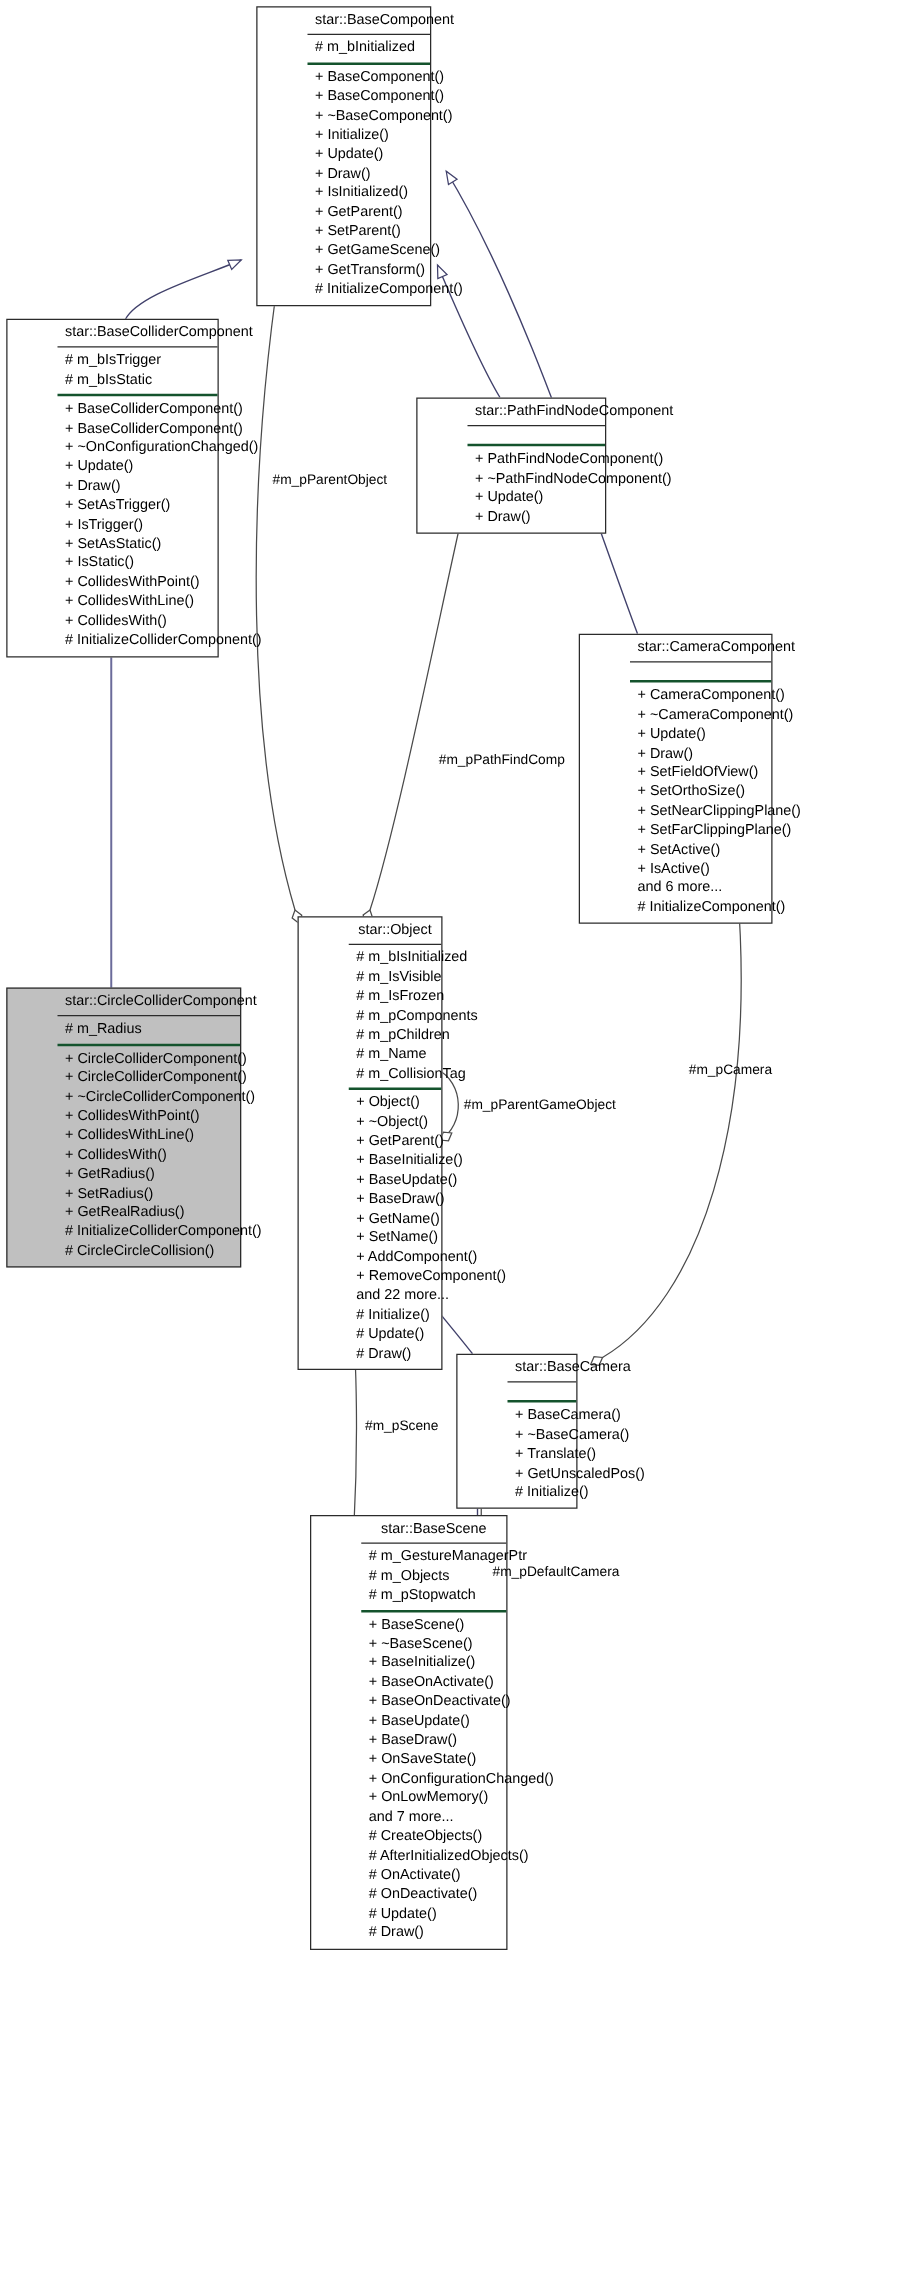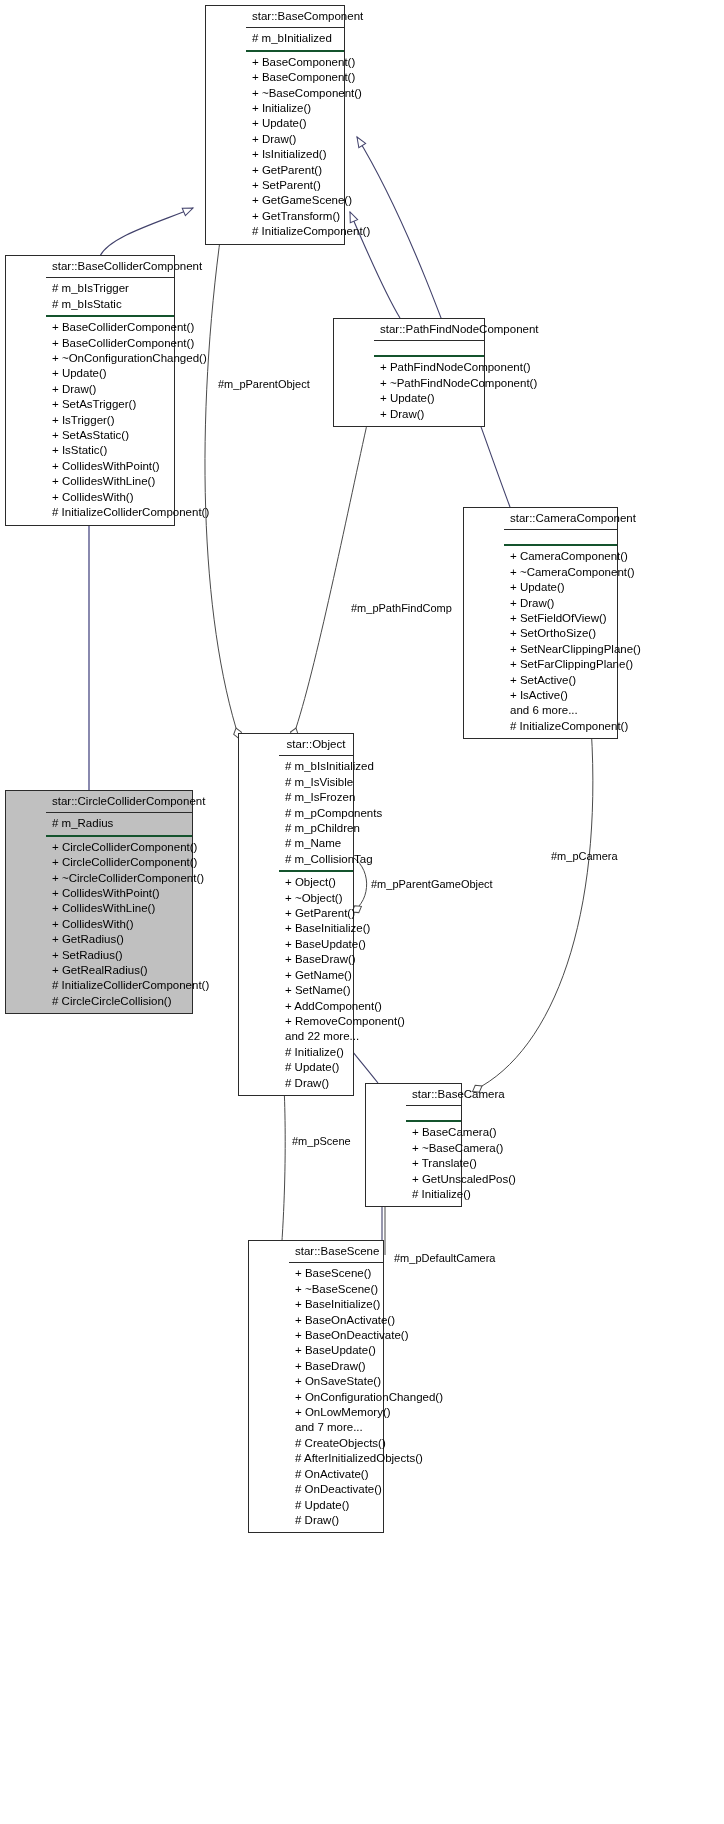--- a/index.html
+++ b/index.html
@@ -273,22 +273,27 @@
     <div class="uml-attrs"></div>
     <div class="uml-ops">
       <div class="uml-row">+ BaseCamera()</div>
       <div class="uml-row">+ ~BaseCamera()</div>
       <div class="uml-row">+ Translate()</div>
       <div class="uml-row">+ GetUnscaledPos()</div>
       <div class="uml-row"># Initialize()</div>
     </div>
   </div>
 
-  <div class="uml-class" style="left:248px; top:1240px; width:136px;">
+  <div class="uml-class" style="left:248px; top:1212px; width:158px;">
     <div class="uml-title">star::BaseScene</div>
+    <div class="uml-attrs">
+      <div class="uml-row"># m_GestureManagerPtr</div>
+      <div class="uml-row"># m_Objects</div>
+      <div class="uml-row"># m_pStopwatch</div>
+    </div>
     <div class="uml-ops">
       <div class="uml-row">+ BaseScene()</div>
       <div class="uml-row">+ ~BaseScene()</div>
       <div class="uml-row">+ BaseInitialize()</div>
       <div class="uml-row">+ BaseOnActivate()</div>
       <div class="uml-row">+ BaseOnDeactivate()</div>
       <div class="uml-row">+ BaseUpdate()</div>
       <div class="uml-row">+ BaseDraw()</div>
       <div class="uml-row">+ OnSaveState()</div>
       <div class="uml-row">+ OnConfigurationChanged()</div>

